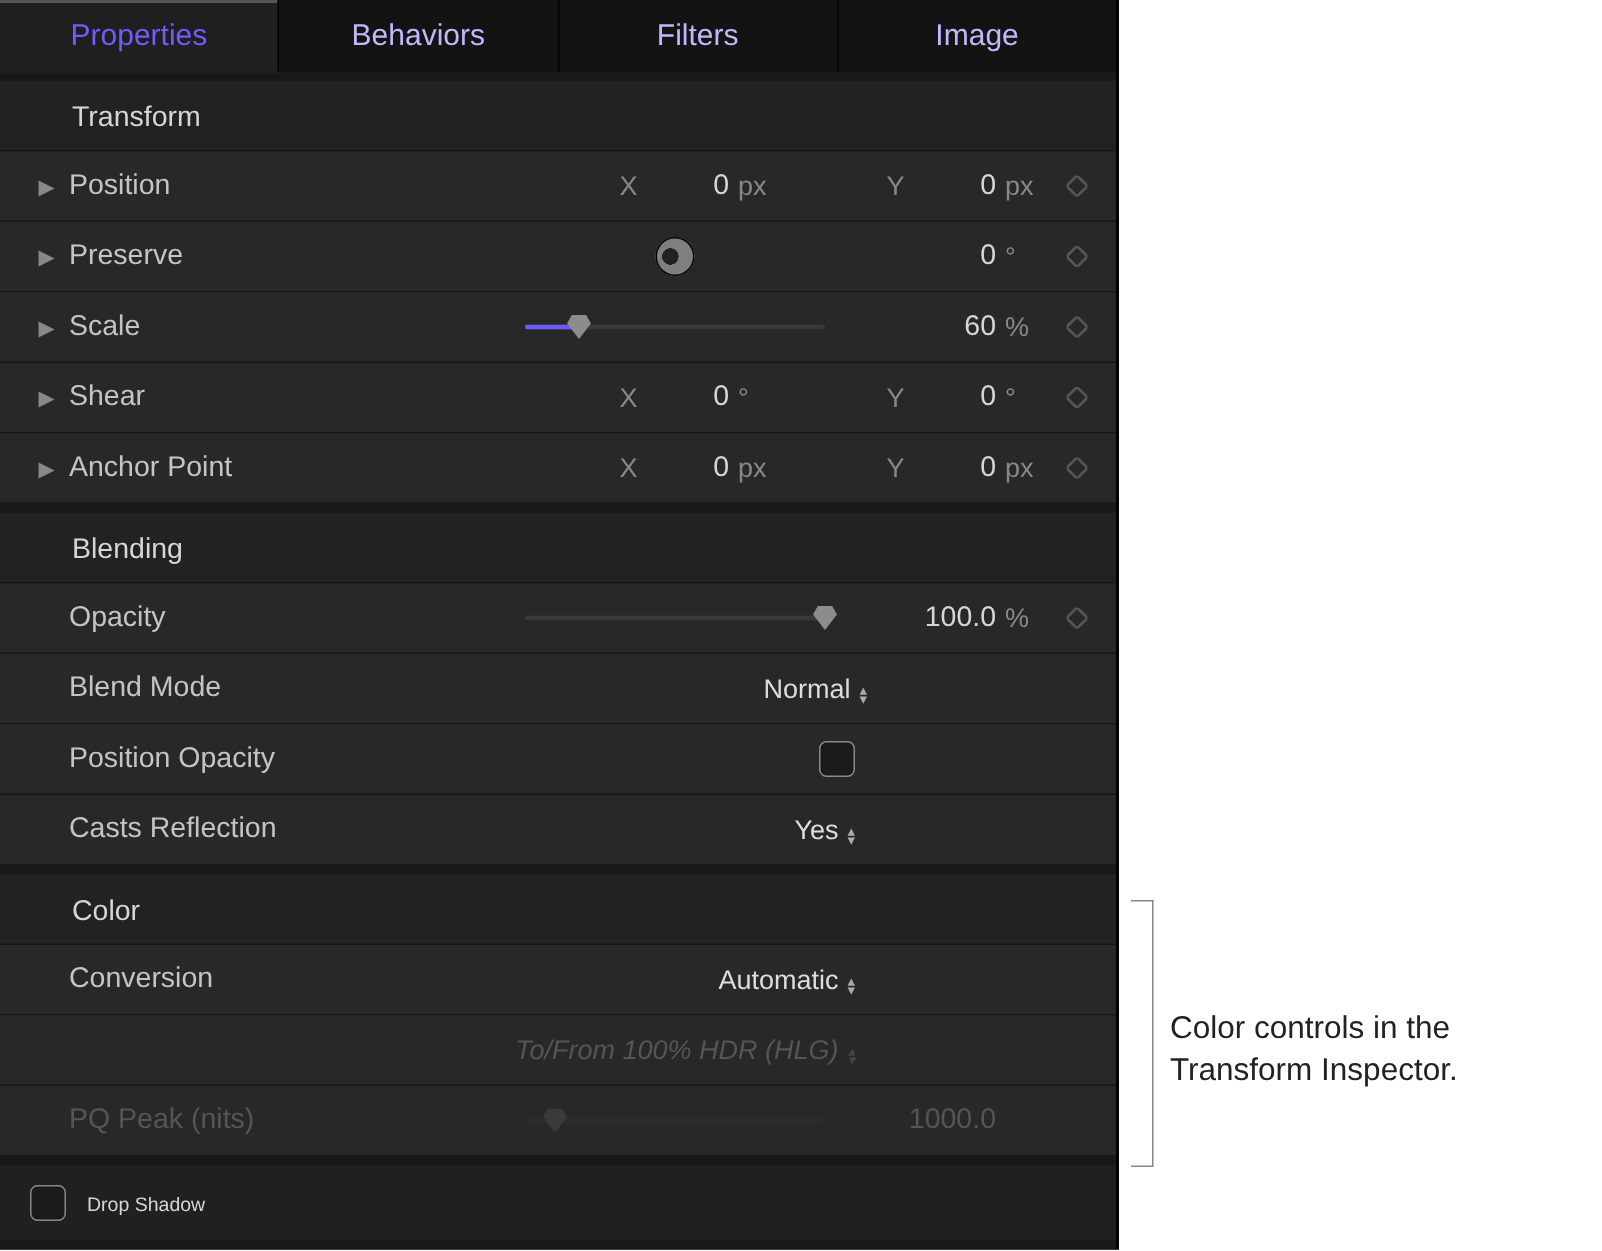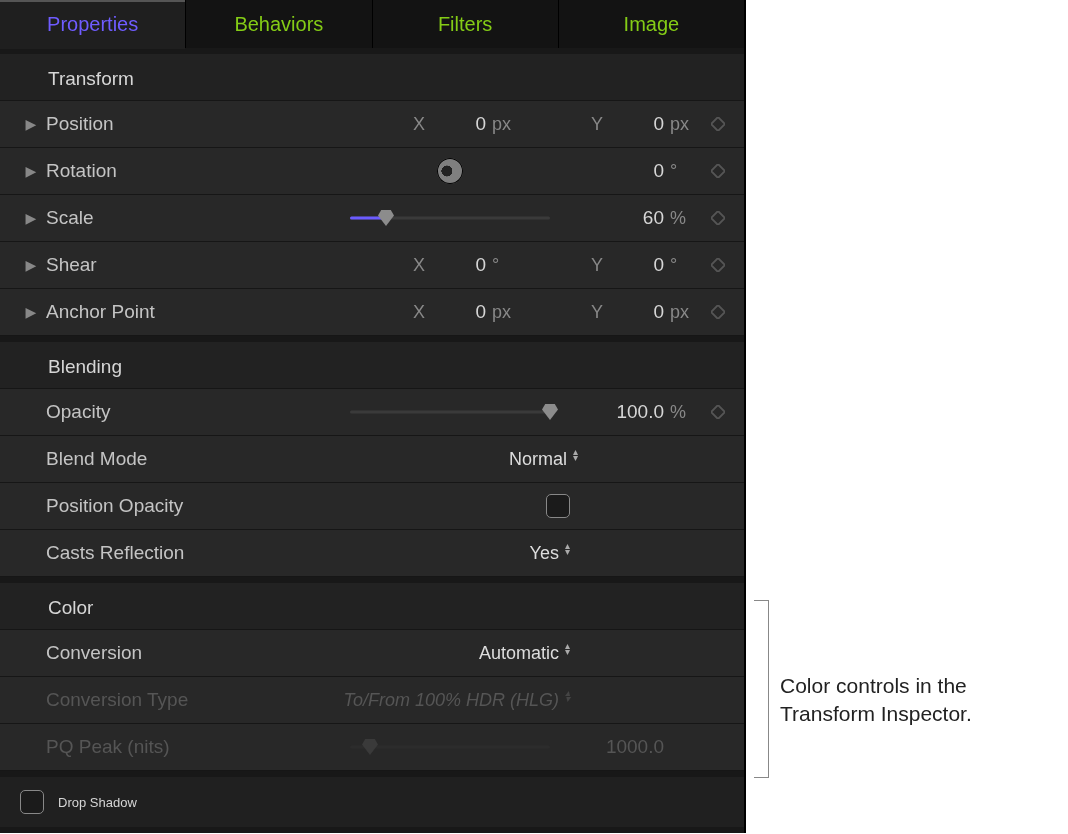--- a/index.html
+++ b/index.html
@@ -24,21 +24,21 @@
   .tabs {
     display: flex;
     height: 48px;
     background: #131313;
   }
   .tab {
     flex: 1;
     display: flex;
     align-items: center;
     justify-content: center;
-    color: #84cc16;
+    color: #c4b5fd;
     font-size: 20px;
     font-weight: 500;
     border-right: 1px solid #000;
     cursor: pointer;
     position: relative;
   }
   .tab.active {
     color: #6f5cff;
     background: #1f1f1f;
     box-shadow: inset 0 2px 0 #555;
@@ -128,21 +128,21 @@
 
   
   .dial {
     width: 26px; height:26px; border-radius:50%;
     background: radial-gradient(circle at 38% 50%, #222 0 26%, #7f7f7f 27% 100%);
     box-shadow: inset 0 0 0 1px #000;
     margin: 0 auto;
   }
 
   .popup {
-    display:flex; align-items:flex-start; gap:6px;
+    display:flex; align-items:flex-end; gap:6px;
     color:#ddd; font-size:18px;
   }
   .popup .caret { display:flex; flex-direction:column; line-height:6px; font-size:10px; color:#aaa; }
   .popup.disabled { color:#555;font-style:italic; }
   .popup.disabled .caret { color:#444; }
 
   .checkbox {
     width: 22px; height:22px; border:1.5px solid #888; border-radius:5px;
     background:#1b1b1b;
   }
@@ -213,21 +213,21 @@
     </div>
     <div class="kf">
         <svg viewBox="0 0 10 10">
           <path d="M5 0 L10 5 L5 10 L0 5 Z" fill="none" stroke="#555" stroke-width="1.3"></path>
         </svg>
       </div>
   </div>
 
   <div class="row">
     <span class="disclosure">▶</span>
-    <span class="label">Rotation</span>
+    <span class="label">Preserve</span>
     <div class="controls">
       <div class="cell" style="width:200px;justify-content:center;">
         <div class="dial"></div>
       </div>
       <div class="cell" style="width:140px;">
         <span class="value">0</span>
         <span class="unit">°</span>
       </div>
     </div>
     <div class="kf">
@@ -379,21 +379,20 @@
             <span>▾</span>
           </span>
       </div>
       <div style="width:120px;"></div>
     </div>
     <div class="kf"></div>
   </div>
 
   <div class="row disabled">
     <span class="disclosure" style="visibility:hidden;">▶</span>
-    <span class="label">Conversion Type</span>
     <div class="controls">
       <div class="popup disabled">
         <span>To/From 100% HDR (HLG)</span>
         <span class="caret">
             <span>▴</span>
             <span>▾</span>
           </span>
       </div>
       <div style="width:120px;"></div>
     </div>

